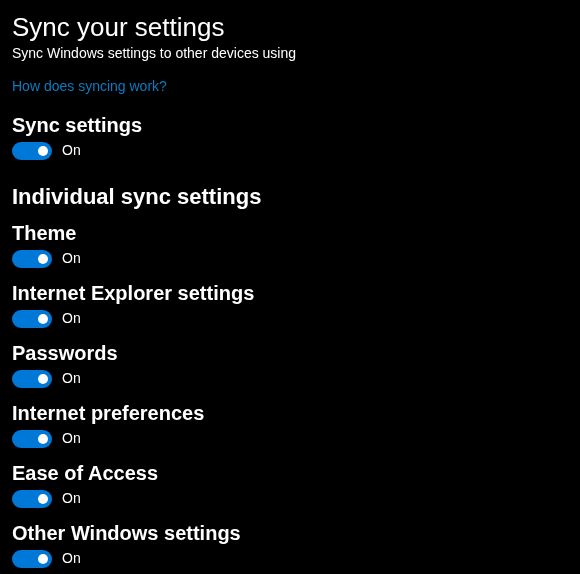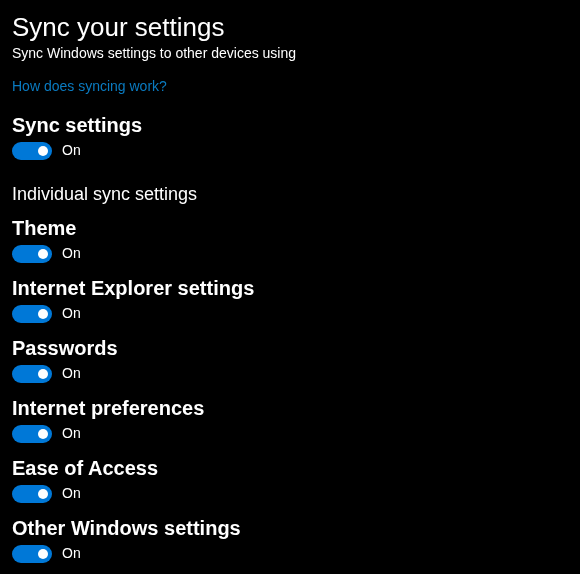--- a/index.html
+++ b/index.html
@@ -15,22 +15,22 @@
       height: 574px;
       padding: 12px 12px 12px 12px;
       overflow: hidden;
     }
     .heading-large {
       font-size: 26px;
       font-weight: 300;
       margin-bottom: 2px;
     }
     .heading-section {
-      font-size: 18px;
-      font-weight: 400;
+      font-size: 22px;
+      font-weight: 700;
       margin-top: 24px;
       margin-bottom: 12px;
     }
     .description {
       font-size: 14px;
       font-weight: 400;
       margin-bottom: 16px;
     }
     .link {
       color: #0a7bc1;

